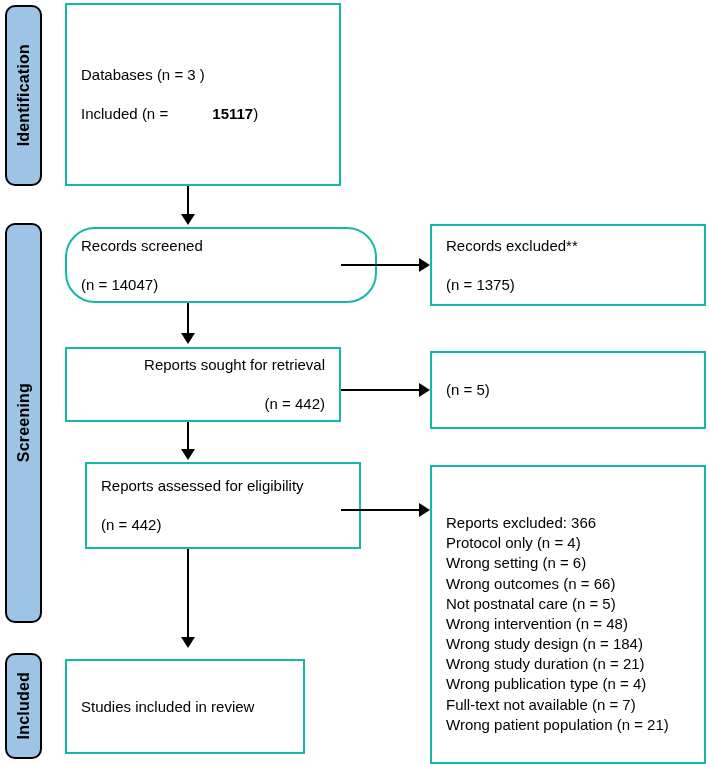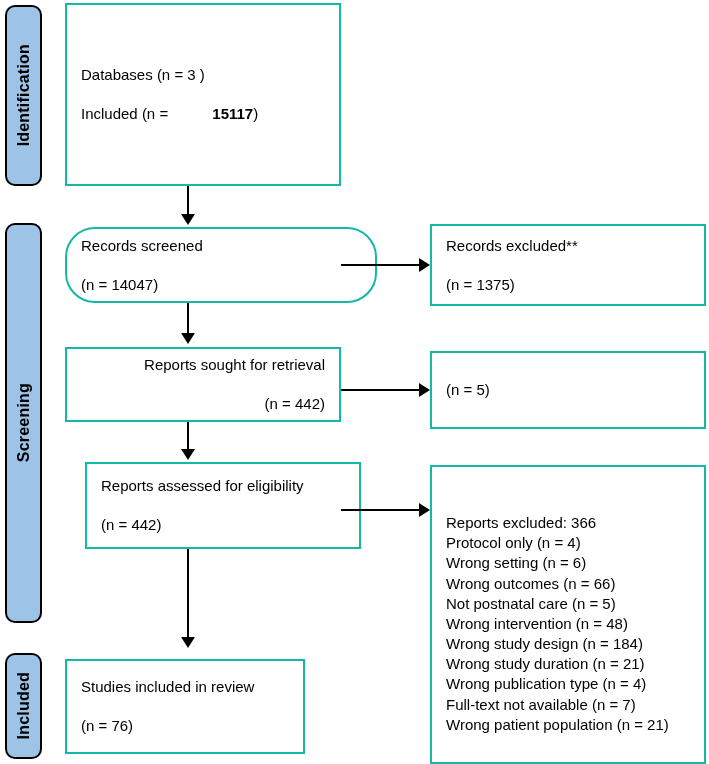--- a/index.html
+++ b/index.html
@@ -138,21 +138,20 @@
   <div class="flow-box" style="left:65px; top:462px; width:276px; height:87px;margin-left:20px;">
     <div class="box-text">
       <div>Reports assessed for eligibility</div>
       <div>(n = 442)</div>
     </div>
   </div>
 
   <div class="flow-box" style="left:65px; top:659px; width:240px; height:95px;">
     <div class="box-text">
       <div>Studies included in review</div>
-      <div>(n = 76)</div>
     </div>
   </div>
 
   <div class="flow-box" style="left:430px; top:224px; width:276px; height:82px;">
     <div class="box-text">
       <div>Records excluded**</div>
       <div>(n = 1375)</div>
     </div>
   </div>
 

